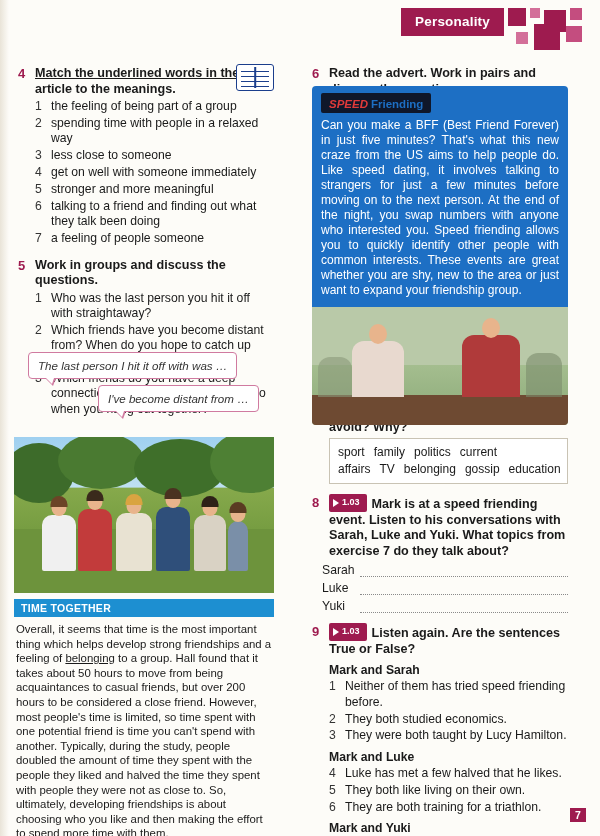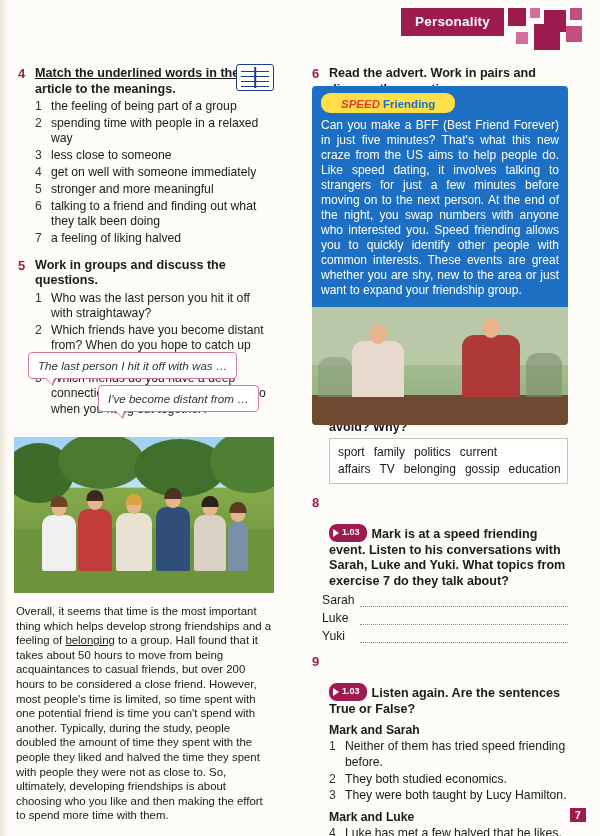--- a/index.html
+++ b/index.html
@@ -97,21 +97,21 @@
 
   
   .tt{position:absolute;left:14px;top:599px;width:260px;}
   .tt-head{background:#1d8fd1;color:#fff;font-weight:bold;font-size:10.5px;padding:3px 7px;letter-spacing:.3px;}
   .tt-body{font-size:11.4px;line-height:14.6px;padding:5px 2px 0 2px;text-align:left;}
   .tt-body .u{text-decoration:underline;}
 
   
   .advert{position:absolute;left:312px;top:86px;width:256px;}
   .adv-top{background:#1d6fc4;border-radius:4px 4px 0 0;padding:7px 9px 9px 9px;}
-  .adv-logo{display:inline-block;background:#fde047;border-radius:9px;padding:1px 20px;}
+  .adv-logo{display:inline-block;background:#0f172a;border-radius:2px;padding:1px 8px;}
   .adv-speed{color:#e03a3a;font-weight:bold;font-style:italic;font-size:11.5px;}
   .adv-friend{color:#1d6fc4;font-weight:bold;font-size:11.5px;margin-left:3px;}
   .adv-text{color:#fff;font-size:12px;line-height:15px;margin-top:5px;text-align:justify;}
   .adv-photo{height:118px;border-radius:0 0 4px 4px;overflow:hidden;position:relative;
     background:linear-gradient(#cfe0c5 0%,#a9c193 40%,#8aa977 100%);}
   .ap-wall{position:absolute;left:0;right:0;top:0;height:58px;background:#b9c9a8;}
   .ap-table{position:absolute;left:0;right:0;bottom:0;height:30px;background:#6e4a32;}
   .ap-f{position:absolute;bottom:28px;border-radius:12px 12px 0 0;}
   .ap-f .h{position:absolute;top:-17px;left:50%;transform:translateX(-50%);width:18px;height:20px;border-radius:50%;background:#e8b48c;}
 
@@ -123,22 +123,22 @@
   .topicbox span{margin-right:9px;}
 
   
   .ans{display:flex;align-items:flex-end;font-size:12.2px;margin:4px 0 0 10px;}
   .ans-lbl{flex:0 0 38px;}
   .ans-line{flex:1;border-bottom:1px dotted #8a8a8a;height:12px;}
 
   
   .audio{
     display:inline-flex;align-items:center;background:#9e1b4f;color:#fff;
-    border-radius:8px;padding:1px 7px 1px 4px;font-size:9px;font-weight:bold;
-    margin-right:5px;position:relative;top:-1px;margin-top:30px;
+    border-radius:2px;padding:1px 7px 1px 4px;font-size:9px;font-weight:bold;
+    margin-right:5px;position:relative;top:-1px;
   }
   .audio .tri{
     width:0;height:0;border-left:6px solid #fff;
     border-top:4px solid transparent;border-bottom:4px solid transparent;margin-right:3px;
   }
   .subhead{font-weight:bold;font-size:12.2px;margin:6px 0 2px 17px;}
 
   
   .pg{
     position:absolute;right:14px;bottom:14px;
@@ -201,21 +201,21 @@
         <div class="item">
             <div class="item-n">5</div>
             <div class="item-t">stronger and more meaningful</div>
           </div>
         <div class="item">
             <div class="item-n">6</div>
             <div class="item-t">talking to a friend and finding out what they talk been doing</div>
           </div>
         <div class="item">
             <div class="item-n">7</div>
-            <div class="item-t">a feeling of liking halved</div>
+            <div class="item-t">a feeling of people someone</div>
           </div>
       </div>
     </div>
 
     <div class="ex">
       <div class="ex-head">
         <div class="ex-num">5</div>
         <div class="ex-title">Work in groups and discuss the questions.</div>
       </div>
       <div class="items">
@@ -266,20 +266,21 @@
           <span class="hr" style="background:#2e2118;"></span>
         </div>
       <div class="pp" style="left:186px;width:20px;height:50px;background:#7a8fa8;">
           <span class="hd"></span>
           <span class="hr" style="background:#5a3b22;"></span>
         </div>
     </div>
   </div>
 
   <div class="tt">
+    <div class="tt-head">TIME TOGETHER</div>
     <div class="tt-body">
       <span>Overall, it seems that time is the most important thing which helps develop strong friendships and a feeling of </span><span class="u">belonging</span><span> to a group. Hall found that it takes about 50 hours to move from being acquaintances to casual friends, but over 200 hours to be considered a close friend. However, most people's time is limited, so time spent with one potential friend is time you can't spend with another. Typically, during the study, people doubled the amount of time they spent with the people they liked and halved the time they spent with people they were not as close to. So, ultimately, developing friendships is about choosing who you like and then making the effort to spend more time with them.</span>
     </div>
   </div>
 
   <div class="col col-r">
 
     <div class="ex">
       <div class="ex-head">
         <div class="ex-num">6</div>

